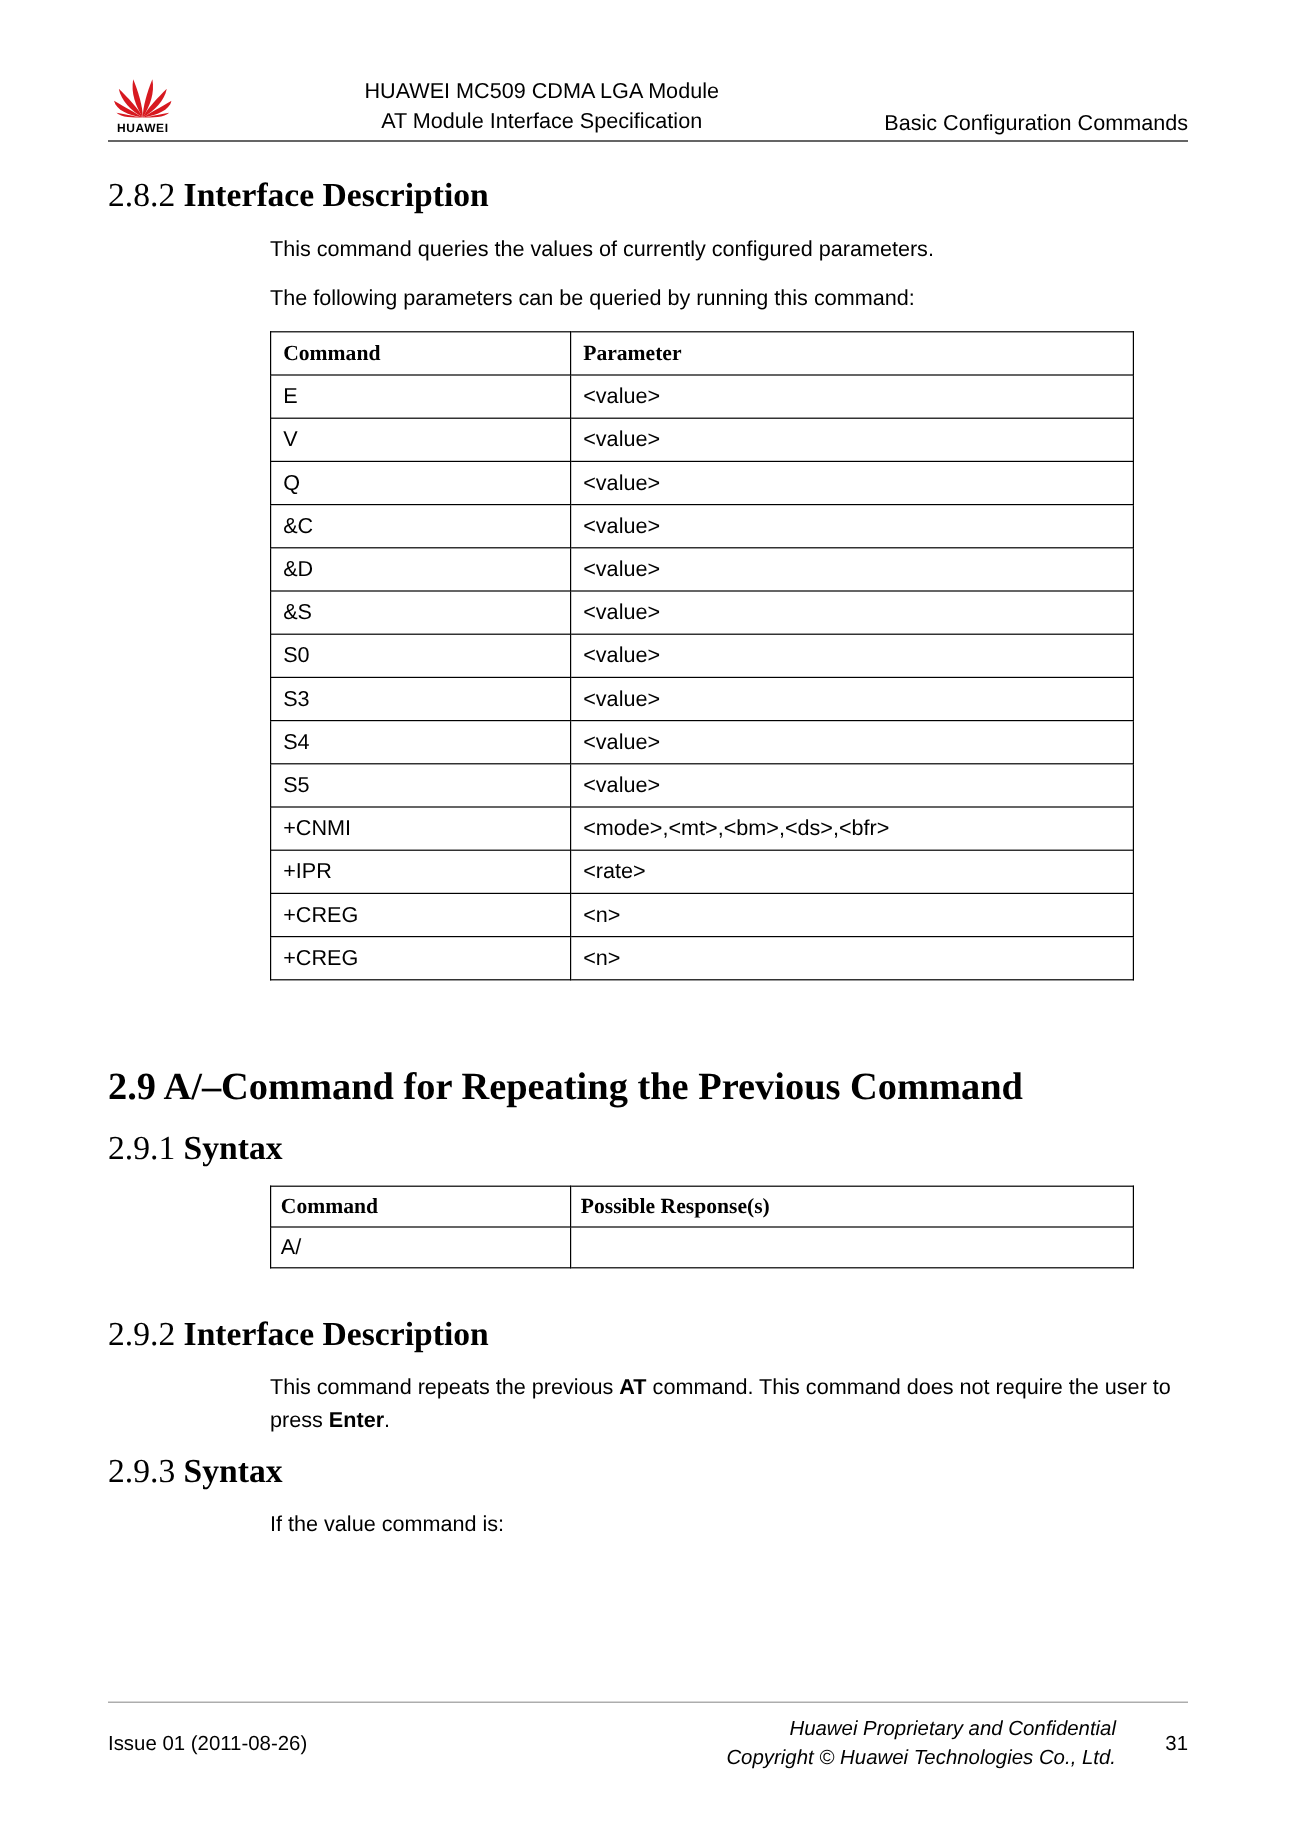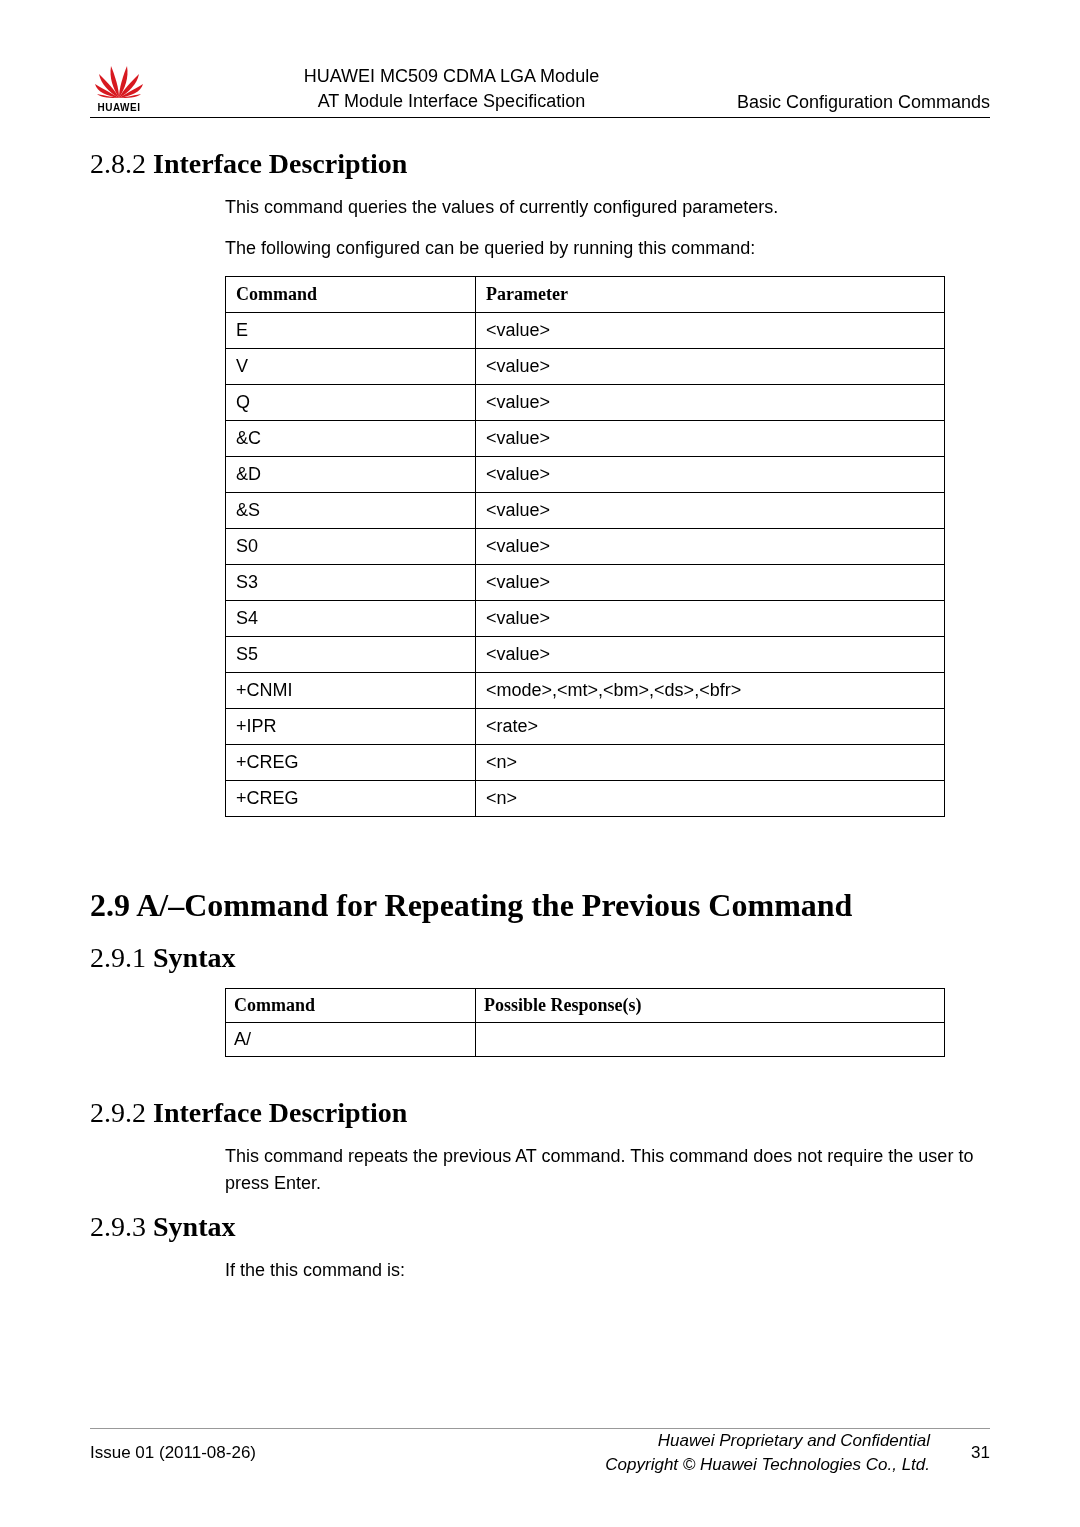--- a/index.html
+++ b/index.html
@@ -103,28 +103,29 @@
     padding: 6px 8px;
     font-size: 18px;
   }
   table.syntax-table th {
     font-family: "Book Antiqua", Palatino, "Palatino Linotype", serif;
     font-weight: bold;
   }
   table.syntax-table th:first-child,
   table.syntax-table td:first-child { width: 250px; }
 
-  .body-text .bold { font-weight: normal; margin-top: 32px; }
+  .body-text .bold { font-weight: bold; margin-top: 32px; }
 
   .footer {
     position: absolute;
     left: 90px;
     right: 90px;
     bottom: 50px;
     border-top: 1px solid #999;
+    padding-top: 10px;
     display: flex;
     align-items: center;
     justify-content: space-between;
     font-size: 17px;
     font-family: Arial, sans-serif;
   }
   .footer .center {
     text-align: right;
     flex: 1;
     line-height: 1.4;
@@ -156,21 +157,21 @@
     <div>HUAWEI MC509 CDMA LGA Module</div>
     <div>AT Module Interface Specification</div>
   </div>
   <div class="header-right">Basic Configuration Commands</div>
 </div>
 
 <div class="h3">
   <span class="num">2.8.2 </span><span class="ttl">Interface Description</span>
 </div>
 <p class="body-text">This command queries the values of currently configured parameters.</p>
-<p class="body-text">The following configured can be queried by running this command:</p>
+<p class="body-text">The following parameters can be queried by running this command:</p>
 
 <table class="param-table">
   <thead>
     <tr>
       <th>Command</th>
       <th>Parameter</th>
     </tr>
   </thead>
   <tbody id="table282-body">
       <tr>
@@ -256,21 +257,21 @@
 <div class="h3" style="margin-top:40px">
   <span class="num">2.9.2 </span><span class="ttl">Interface Description</span>
 </div>
 <p class="body-text">
   <span>This command repeats the previous </span><span class="bold">AT</span><span> command. This command does not require the user to press </span><span class="bold">Enter</span><span>.</span>
 </p>
 
 <div class="h3">
   <span class="num">2.9.3 </span><span class="ttl">Syntax</span>
 </div>
-<p class="body-text">If the this command is:</p>
+<p class="body-text">If the value command is:</p>
 
 <div class="footer">
   <div class="issue">Issue 01 (2011-08-26)</div>
   <div class="center">
     <div>Huawei Proprietary and Confidential</div>
     <div>Copyright © Huawei Technologies Co., Ltd.</div>
   </div>
   <div class="page">31</div>
 </div>
 

